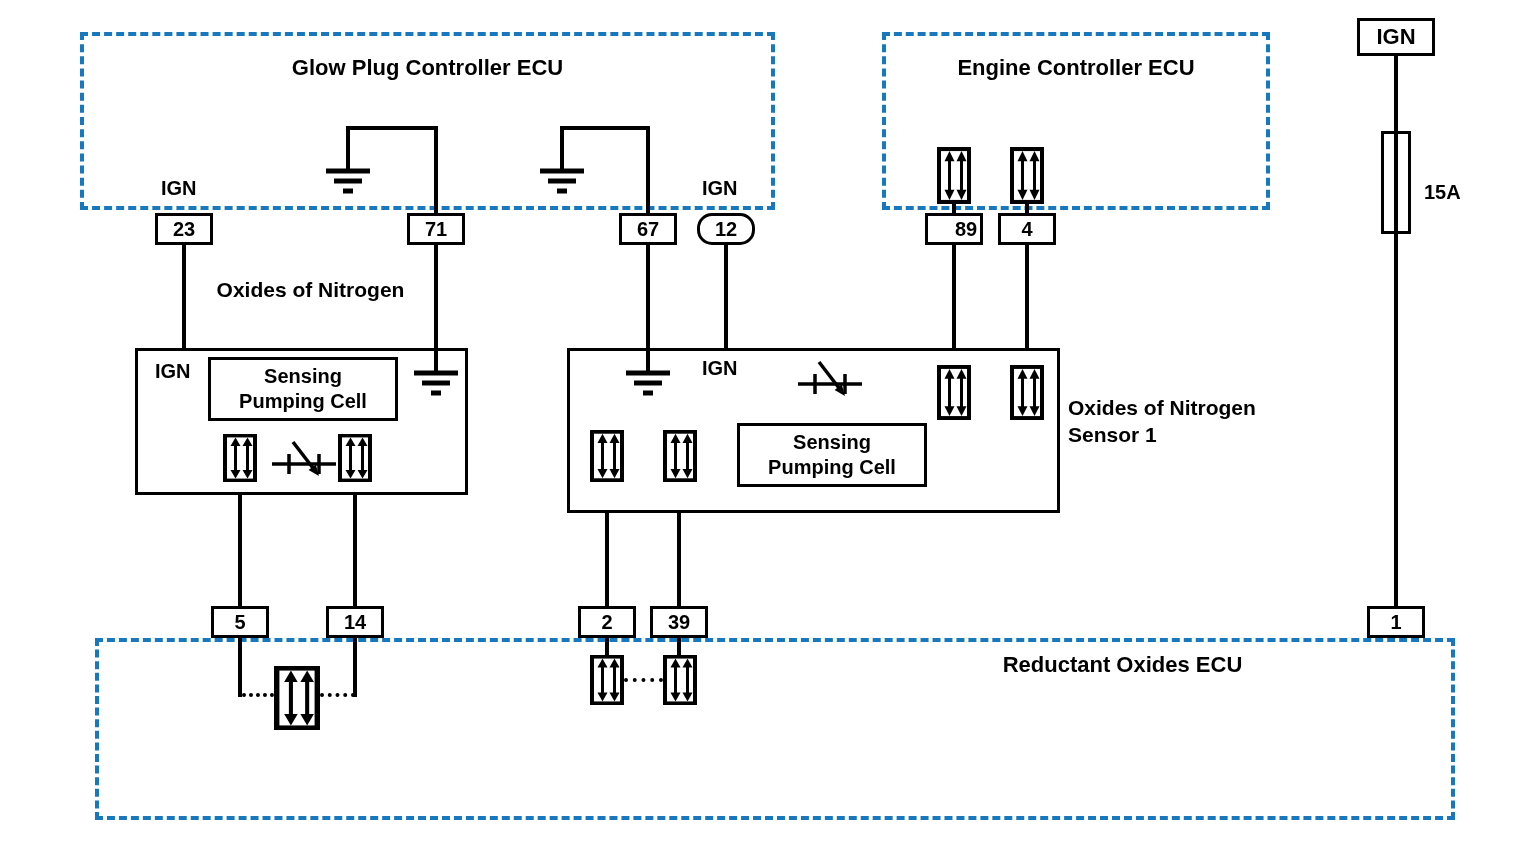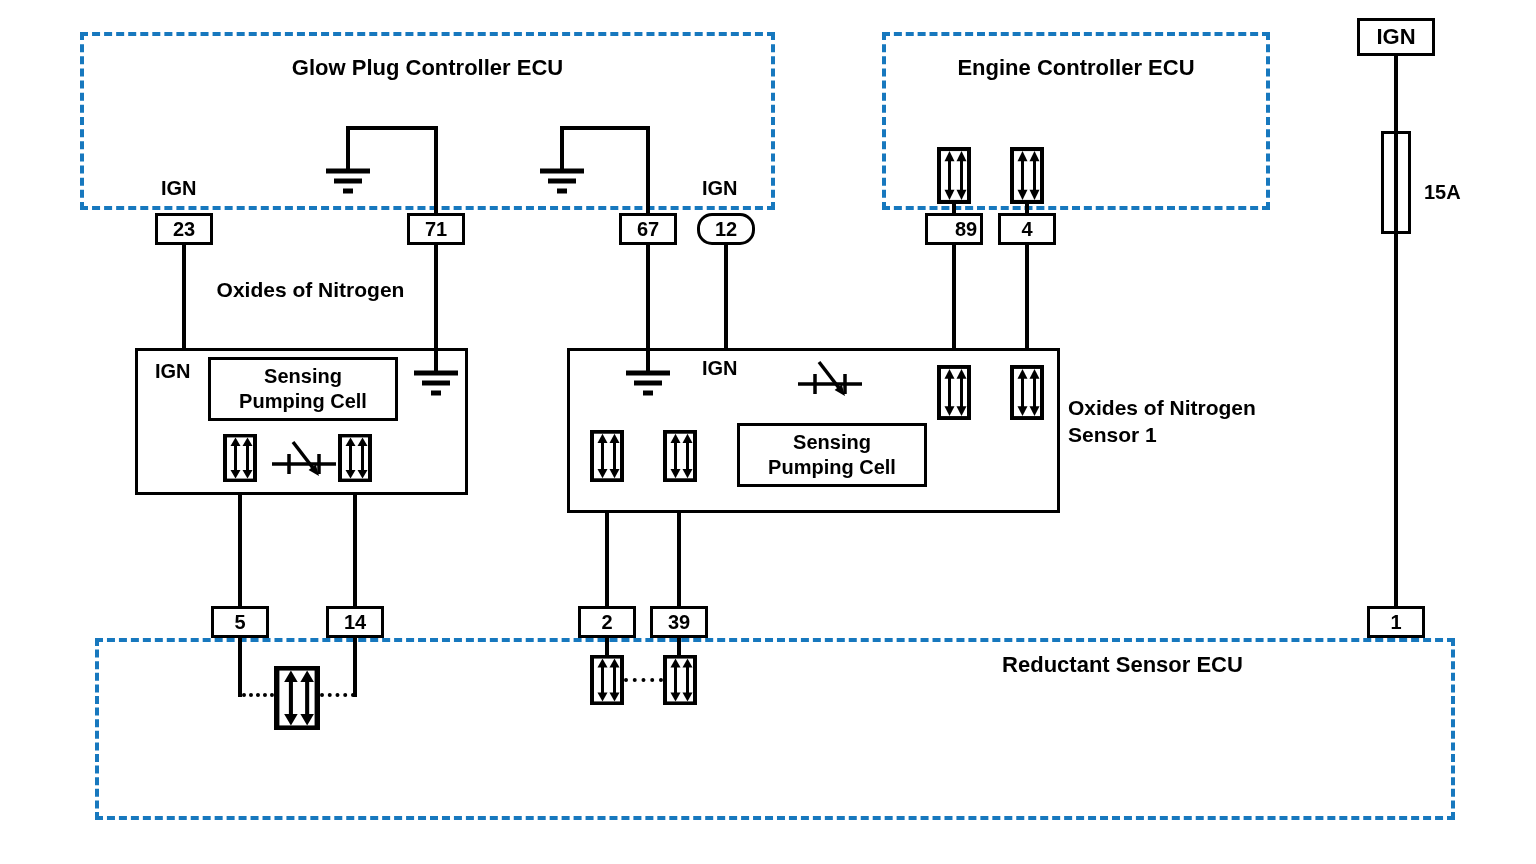--- a/index.html
+++ b/index.html
@@ -63,21 +63,21 @@
     </defs>
   </svg>
 
   <div class="ecu" style="left:80px;top:32px;width:695px;height:178px;"></div>
   <div class="ecu-title" style="left:80px;top:55px;width:695px;">Glow Plug Controller ECU</div>
 
   <div class="ecu" style="left:882px;top:32px;width:388px;height:178px;"></div>
   <div class="ecu-title" style="left:882px;top:55px;width:388px;">Engine Controller ECU</div>
 
   <div class="ecu" style="left:95px;top:638px;width:1360px;height:182px;"></div>
-  <div class="ecu-title" style="left:980px;top:652px;width:285px;">Reductant Sensor ECU</div>
+  <div class="ecu-title" style="left:980px;top:652px;width:285px;">Reductant Oxides ECU</div>
 
   <div class="srcbox" style="left:1357px;top:18px;width:78px;height:38px;">IGN</div>
   <div class="wire" style="left:1394px;top:56px;width:4px;height:550px;"></div>
   <div class="fuse" style="left:1381px;top:131px;width:30px;height:103px;"></div>
   <div class="label" style="left:1424px;top:181px;">15A</div>
 
   <div class="wire" style="left:346px;top:126px;width:4px;height:44px;"></div>
   <div class="wire" style="left:346px;top:126px;width:92px;height:4px;"></div>
   <div class="wire" style="left:434px;top:126px;width:4px;height:89px;"></div>
   <svg class="icon" style="left:326px;top:168px;width:44px;height:26px;">

